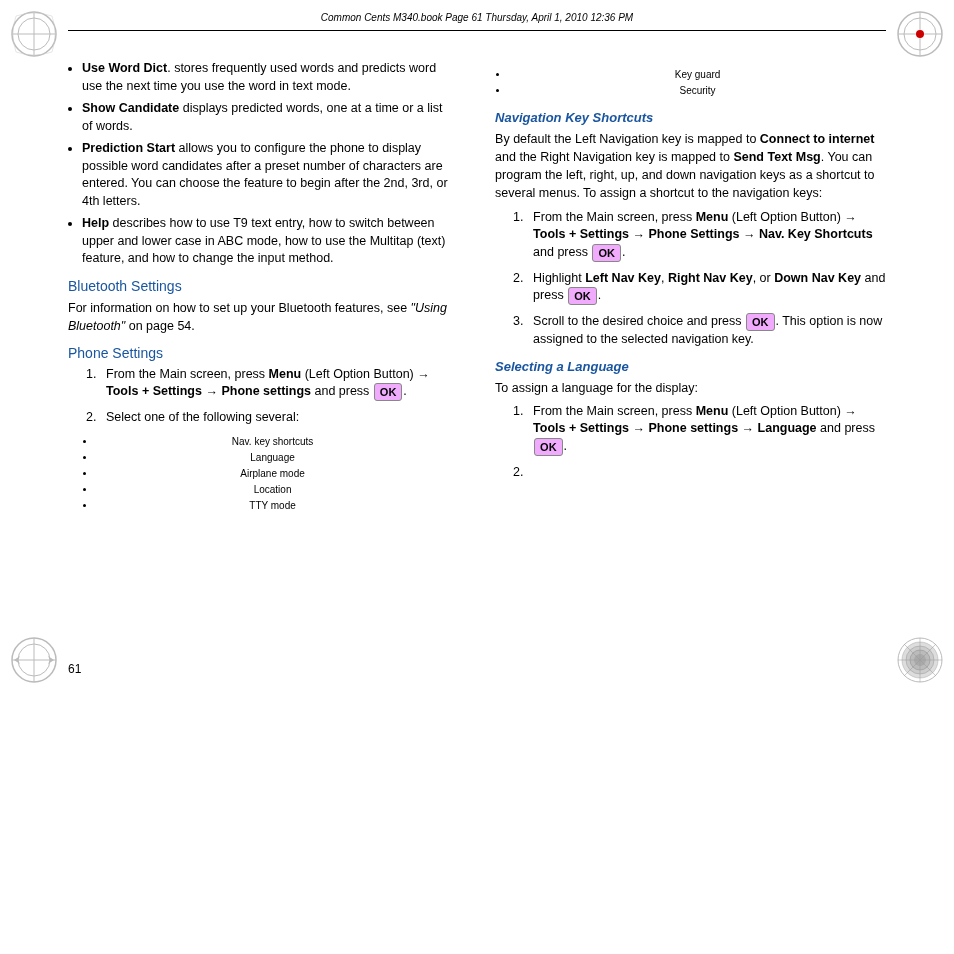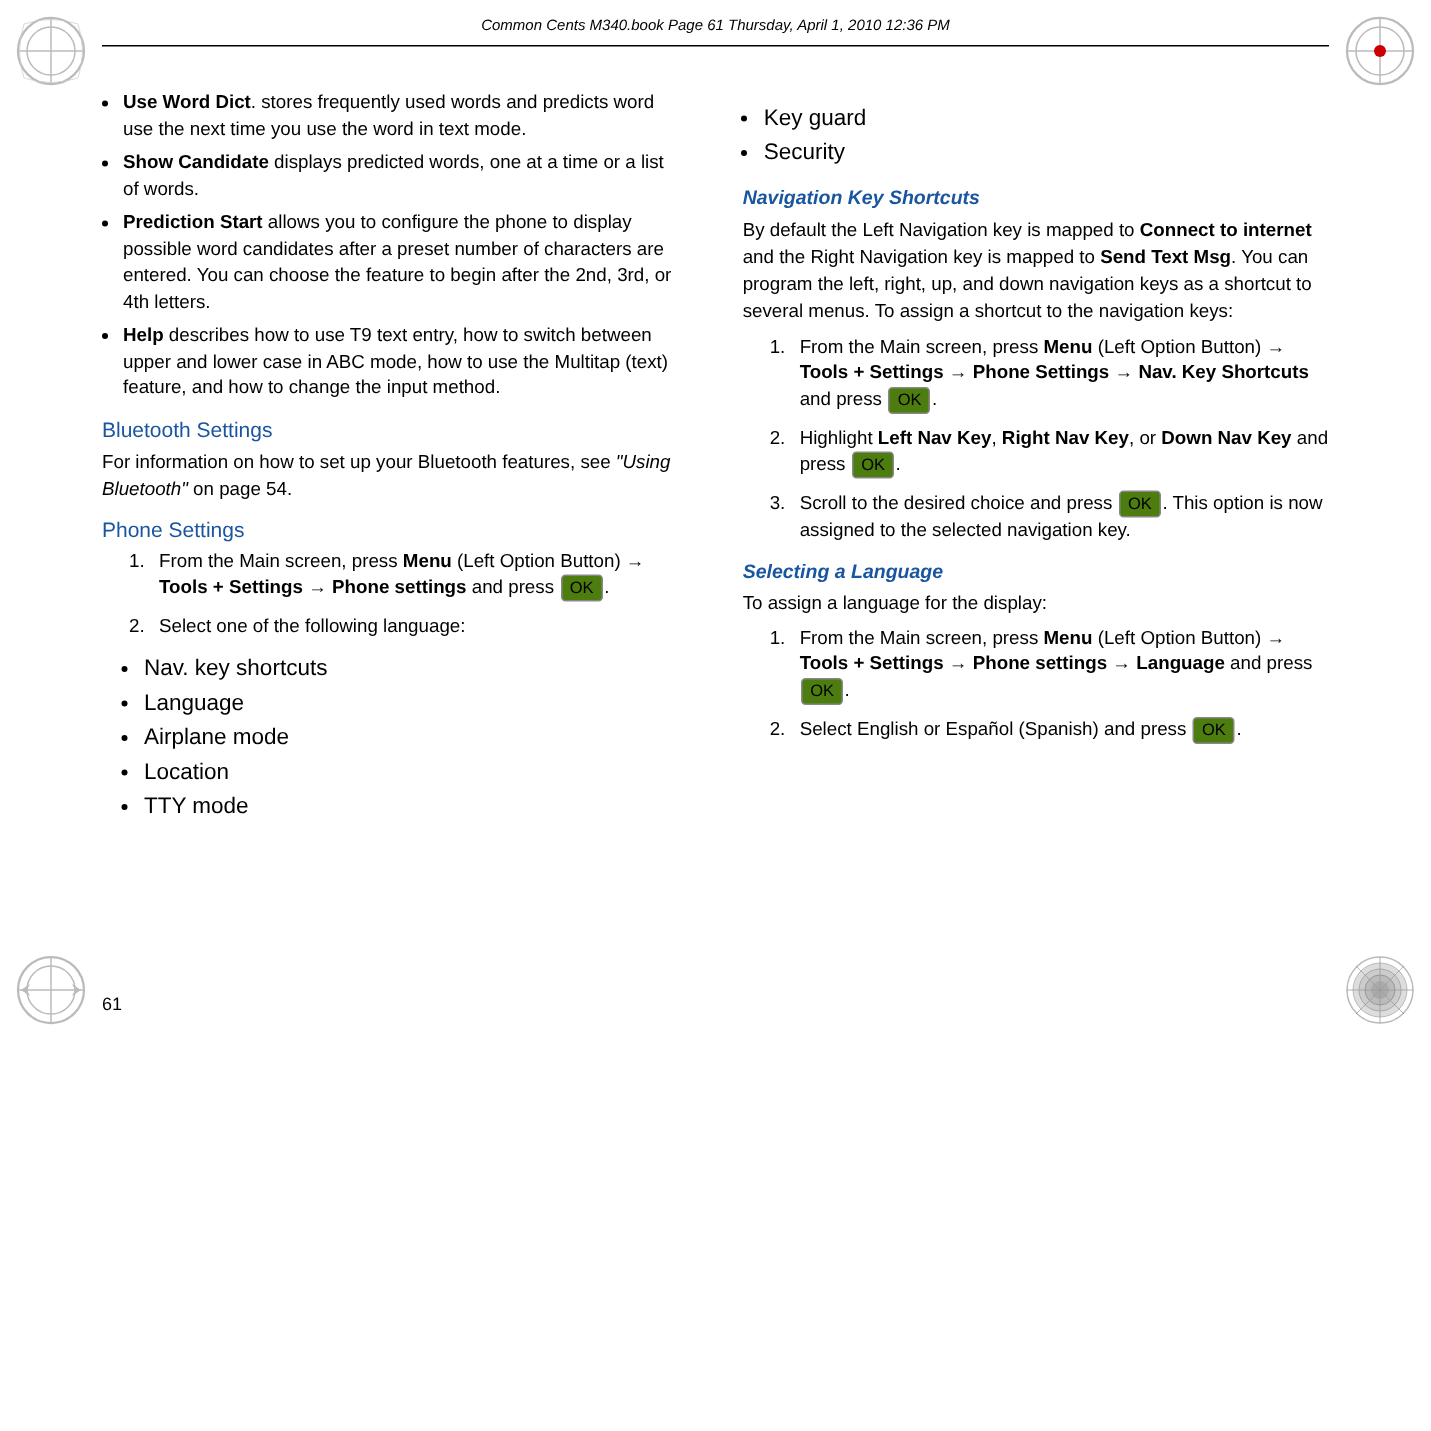--- a/index.html
+++ b/index.html
@@ -132,42 +132,43 @@
     ol.numbered-list li {
       font-size: 12.5px;
       line-height: 1.4;
       margin-bottom: 6px;
     }
     ol.numbered-list li .bold { font-weight: bold; }
 
     
     .ok-btn {
       display: inline-block;
-      background: #4d7c0f;
+      background: #f0abfc;
       border: 1px solid #888;
       border-radius: 3px;
       padding: 0px 5px;
       font-size: 11px;
-      font-weight: normal;
+      font-weight: bold;
       vertical-align: middle;
       margin: 0 1px;
       line-height: 16px;
     }
 
     
     ul.sub-list {
       list-style: disc;
       margin-left: 14px;
       margin-top: 4px;
       margin-bottom: 4px;
     }
     ul.sub-list li {
-      font-size: 15px;
+      font-size: 10px;
       line-height: 1.4;
       margin-bottom: 2px;
+      text-align: center;
     }
   </style>
 </head>
 <body>
 
 <div class="page">
 
   <div class="corner corner-tl">
     <svg viewBox="0 0 52 52">
       <circle cx="26" cy="26" r="22" fill="none" stroke="#bbb" stroke-width="1.5"></circle>
@@ -242,21 +243,21 @@
 
       <div class="section-heading">Phone Settings</div>
 
       <ol class="numbered-list" style="list-style:none; padding-left:0;">
         <li style="display:flex; gap:6px; margin-bottom:8px;">
           <span style="min-width:14px; font-weight:normal;">1.</span>
           <span>From the Main screen, press <span class="bold">Menu</span> (Left Option Button) → <span class="bold">Tools + Settings → Phone settings</span> and press <span class="ok-btn">OK</span>.</span>
         </li>
         <li style="display:flex; gap:6px; margin-bottom:4px;">
           <span style="min-width:14px;">2.</span>
-          <span>Select one of the following language:</span>
+          <span>Select one of the following several:</span>
         </li>
       </ol>
 
       <ul class="sub-list" style="margin-left:28px;">
         <li>Nav. key shortcuts</li>
         <li>Language</li>
         <li>Airplane mode</li>
         <li>Location</li>
         <li>TTY mode</li>
       </ul>
@@ -290,21 +291,20 @@
       <div class="section-heading-italic">Selecting a Language</div>
       <p class="body-text">To assign a language for the display:</p>
 
       <ol class="numbered-list" style="list-style:none; padding-left:0;">
         <li style="display:flex; gap:6px; margin-bottom:8px;">
           <span style="min-width:14px;">1.</span>
           <span>From the Main screen, press <span class="bold">Menu</span> (Left Option Button) → <span class="bold">Tools + Settings → Phone settings → Language</span> and press <span class="ok-btn">OK</span>.</span>
         </li>
         <li style="display:flex; gap:6px; margin-bottom:8px;">
           <span style="min-width:14px;">2.</span>
-          <span>Select English or Español (Spanish) and press <span class="ok-btn">OK</span>.</span>
         </li>
       </ol>
     </div>
   </div>
 
   <div class="page-number">61</div>
 
 </div>
 
 </body></html>

